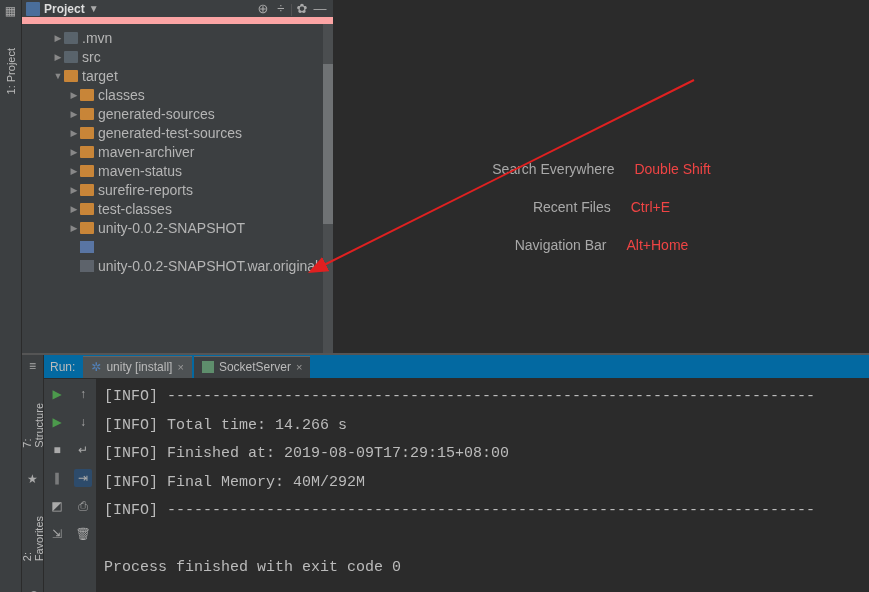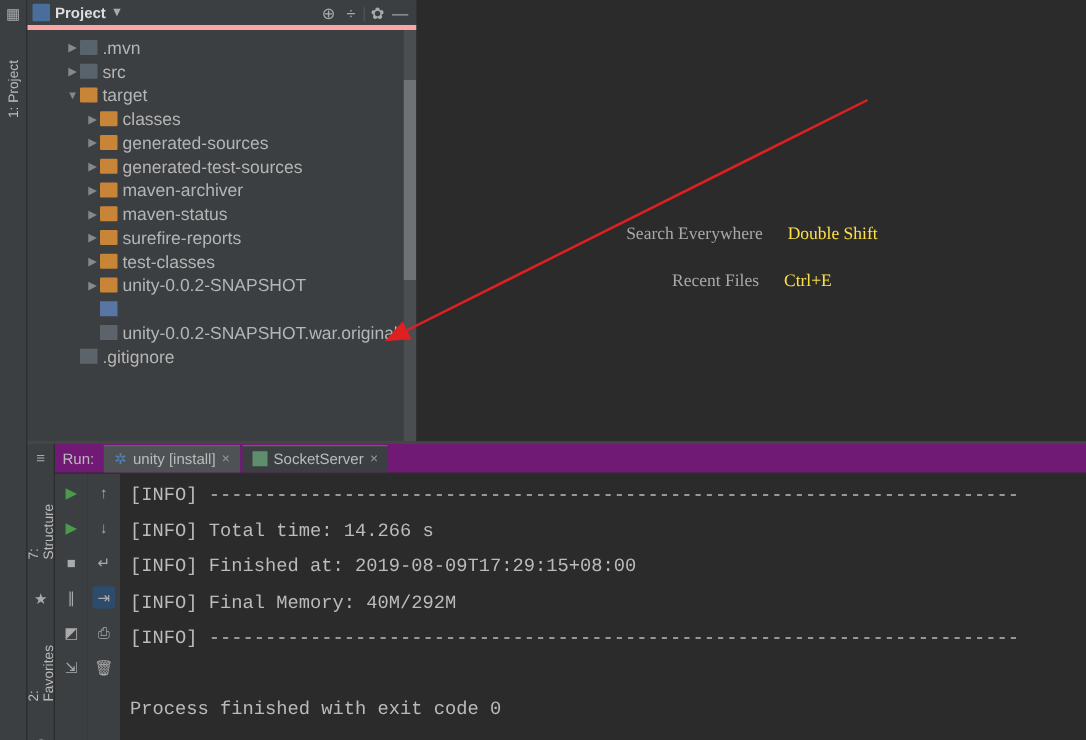--- a/index.html
+++ b/index.html
@@ -55,21 +55,21 @@
   .project-panel {
     width: 312px;
     background: #3c3f41;
     display: flex;
     flex-direction: column;
     border-right: 1px solid #2b2b2b;
   }
   .project-header {
     height: 24px;
     background: #3c3f41;
-    border-bottom: 4px solid #fca5a5;
+    border-bottom: 7px solid #fca5a5;
     display: flex;
     align-items: center;
     padding: 0 4px;
   }
   .project-header .proj-icon {
     width: 14px; height: 14px;
     background: #4a6e9b;
     margin-right: 4px;
     border-radius: 1px;
   }
@@ -141,40 +141,40 @@
     background: #2b2b2b;
     display:flex;
     flex-direction:column;
     align-items:center;
     justify-content:center;
     gap: 22px;
     font-size: 14px;
     position:relative;
     padding-top:60px;
   }
-  .welcome-row { display:flex; gap:20px; align-items:flex-start;font-family:Liberation Serif, serif; }
+  .welcome-row { display:flex; gap:20px; align-items:flex-start; }
   .welcome-row .label { color:#a9a9a9; }
-  .welcome-row .shortcut { color:#fde047; }
+  .welcome-row .shortcut { color:#ef4444; }
   
   .red-arrow {
     position:absolute;
     left:-40px; top:70px;
     pointer-events:none;
   }
   
   .run-panel {
     height: 238px;
     display:flex;
     flex-direction: row;
     background:#2b2b2b;
     border-top:1px solid #555;
   }
   .run-header {
     height: 24px;
-    background:#701a75;
+    background:#0369a1;
     border-bottom:1px solid #2b2b2b;
     display:flex;
     align-items:center;
     padding:0 6px;
   }
   .run-header .run-label { color:#bbb; margin-right:8px; font-size:12px;}
   .run-tab {
     display:flex; align-items:center;
     height:22px;
     padding:0 8px;
@@ -323,26 +323,20 @@
             <span class="indent" style="width: 46px;"></span>
             <span class="expander"></span>
             <span class="file-ico war"></span>
           </div>
           <div class="node">
             <span class="indent" style="width: 46px;"></span>
             <span class="expander"></span>
             <span class="file-ico plain"></span>
             <span class="node-label">unity-0.0.2-SNAPSHOT.war.original</span>
           </div>
-          <div class="node">
-            <span class="indent" style="width: 30px;"></span>
-            <span class="expander"></span>
-            <span class="file-ico plain"></span>
-            <span class="node-label">.gitignore</span>
-          </div>
         </div>
     </div>
 
     <div class="welcome-panel">
 
       <svg class="red-arrow" width="420" height="220">
         <defs>
           <marker id="ah" markerWidth="10" markerHeight="8" refX="1" refY="4" orient="auto">
             <polygon points="0 0, 10 4, 0 8" fill="#e02020"></polygon>
           </marker>
@@ -350,20 +344,24 @@
         <line x1="400" y1="10" x2="30" y2="195" stroke="#e02020" stroke-width="2" marker-end="url(#ah)"></line>
       </svg>
 
       <div class="welcome-row">
         <span class="label">Search Everywhere</span>
         <span class="shortcut">Double Shift</span>
       </div>
       <div class="welcome-row">
         <span class="label">Recent Files</span>
         <span class="shortcut">Ctrl+E</span>
+      </div>
+      <div class="welcome-row">
+        <span class="label">Navigation Bar</span>
+        <span class="shortcut">Alt+Home</span>
       </div>
     </div>
   </div>
 
   <div class="run-panel">
 
     <div class="tool-stripe" style="border-right:1px solid #2b2b2b">
       <div class="stripe-icon">≡</div>
       <div class="stripe-label">7: Structure</div>
       <div class="stripe-icon">★</div>

